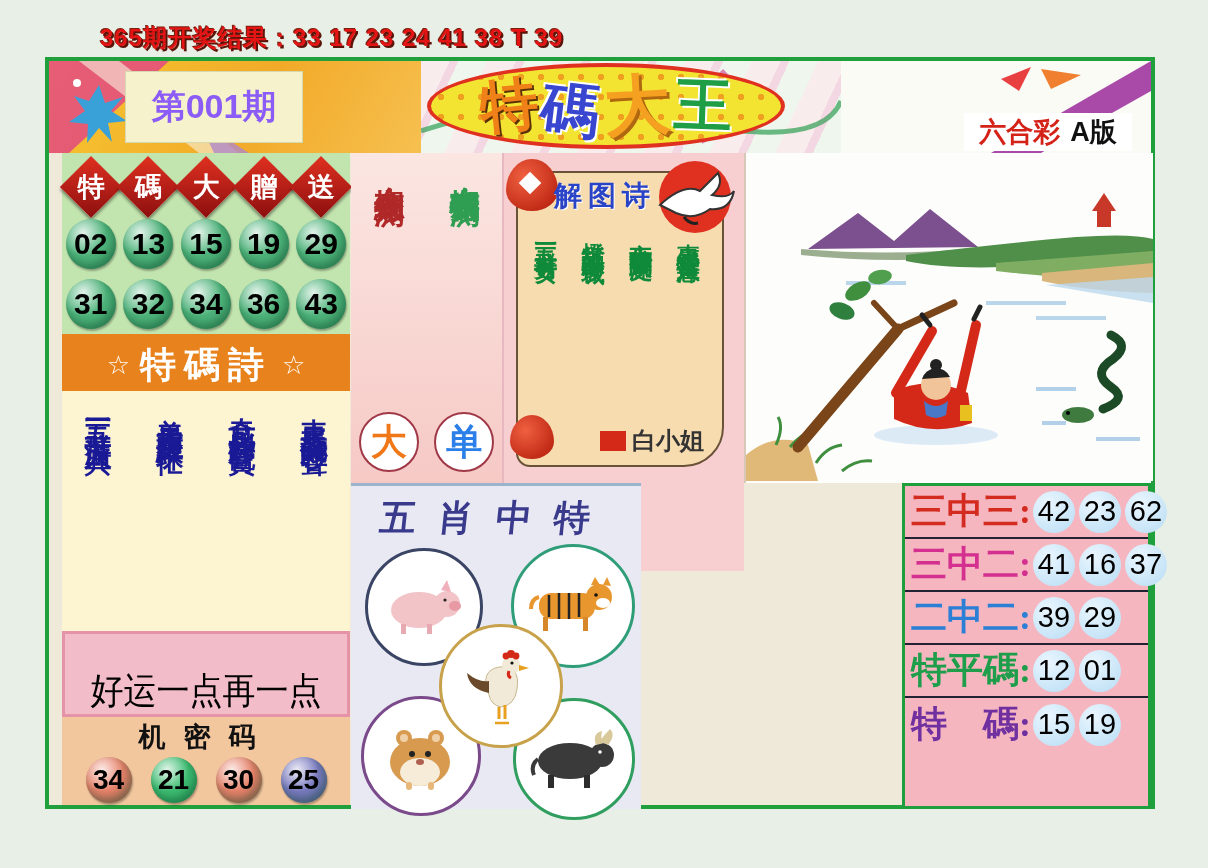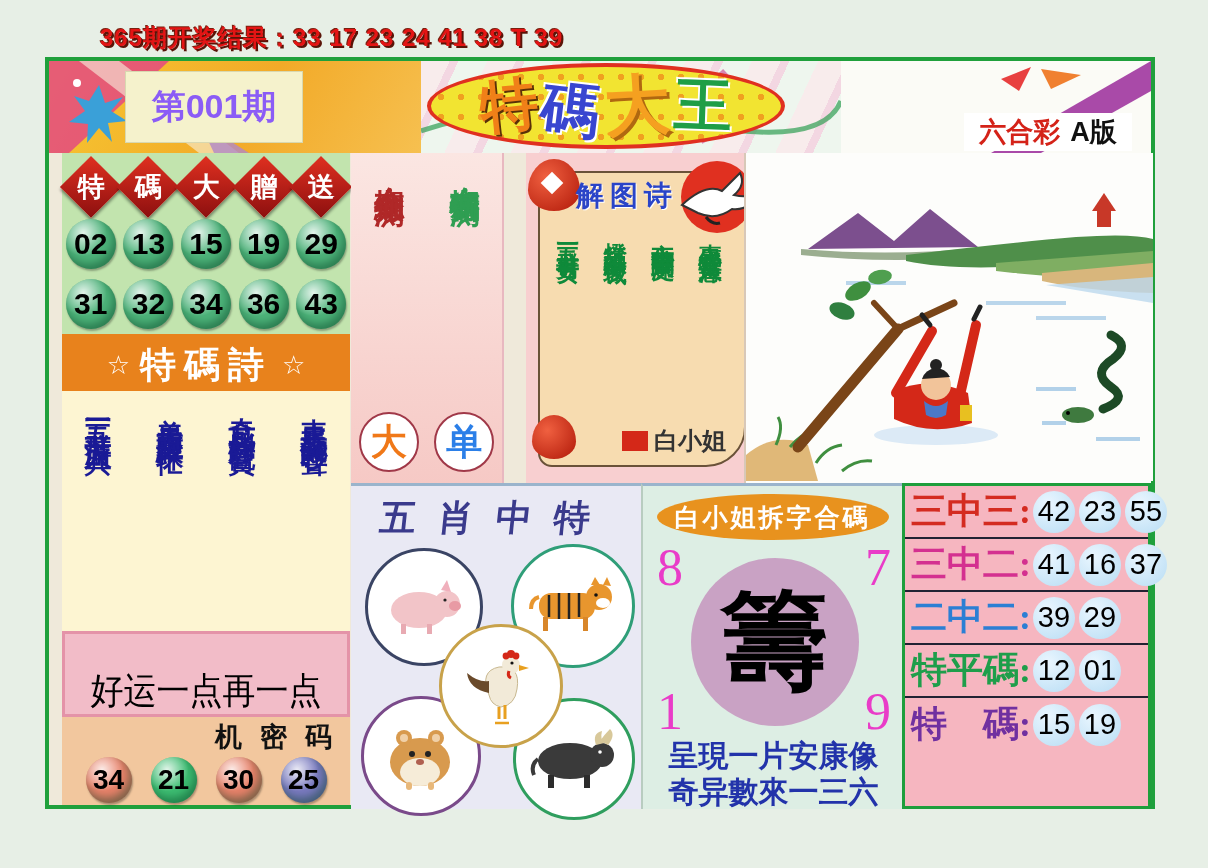--- a/index.html
+++ b/index.html
@@ -58,40 +58,40 @@
   #poem-body{position:absolute;left:0;top:238px;width:288px;height:240px;background:#fdf5d2;
     display:flex;flex-direction:row;justify-content:space-around;padding-top:6px;box-sizing:border-box;}
   .vcol{writing-mode:vertical-rl;text-orientation:upright;font-family:"Liberation Serif","DejaVu Serif",serif;}
   #poem-body .vcol{color:#1a1a96;font-size:27px;font-weight:bold;letter-spacing:5px;}
   #luck-box{position:absolute;left:0;top:478px;width:288px;height:86px;background:#f2bcc8;
     border:3px solid #e493a8;box-sizing:border-box;display:flex;align-items:flex-end;justify-content:center;}
   #luck-box span{font-size:33px;color:#000;font-family:"Liberation Serif","DejaVu Serif",serif;
     transform:scaleY(1.1);white-space:nowrap;}
   #secret{position:absolute;left:0;top:564px;width:288px;height:92px;background:#f2c79e;
     border-bottom:4px solid #1fa03c;box-sizing:border-box;}
-  #secret-title{text-align:right;font-size:27px;font-weight:bold;color:#111;letter-spacing:18px;
+  #secret-title{text-align:center;font-size:27px;font-weight:bold;color:#111;letter-spacing:18px;
     font-family:"Liberation Serif","DejaVu Serif",serif;margin-top:2px;}
   #secret .ball-row{margin-top:2px;padding:0 14px;}
   #secret .ball{width:46px;height:46px;}
   #secret .ball b{font-size:28px;}
 
   
   #forecast{position:absolute;left:302px;top:92px;width:153px;height:330px;
     background:linear-gradient(#fbe6e2,#f6c9c5);border-right:2px solid #e8b8c0;box-sizing:border-box;}
   #forecast .labels{display:flex;justify-content:space-around;padding-top:10px;height:235px;}
   #forecast .vcol{font-size:30px;font-weight:bold;letter-spacing:2px;}
   #fc-total{color:#b02828;}
   #fc-special{color:#2f9e52;}
   #forecast .circles{display:flex;justify-content:space-around;margin-top:14px;}
   .pred-circle{width:56px;height:56px;border-radius:50%;background:#fff;border:2px solid #a03848;
     display:flex;align-items:center;justify-content:center;font-size:36px;font-weight:bold;
     font-family:"Liberation Serif","DejaVu Serif",serif;}
 
   
-  #scrollp{position:absolute;left:455px;top:92px;width:240px;height:418px;background:#f8cfd0;overflow:hidden;margin-left:22px;}
+  #scrollp{position:absolute;left:455px;top:92px;width:240px;height:418px;background:#f8cfd0;overflow:hidden;}
   #parchment{position:absolute;left:12px;top:18px;width:208px;height:296px;background:#f7dcb0;
     border:2px solid #6a5238;border-radius:14px 30px 40px 14px;box-sizing:border-box;}
   .roll{position:absolute;width:52px;height:52px;background:radial-gradient(circle at 35% 35%,#f06040,#b01808);border-radius:50% 50% 50% 50%/60% 60% 40% 40%;}
   #roll-tl{left:2px;top:6px;}
   #roll-bl{left:6px;top:262px;width:44px;height:44px;}
   #roll-tl::after{content:"";position:absolute;left:16px;top:16px;width:16px;height:16px;background:#fff;transform:rotate(45deg);}
   #scroll-title{position:absolute;left:50px;top:24px;font-size:28px;font-weight:bold;color:#2a44c8;
     letter-spacing:6px;font-family:"Liberation Serif","DejaVu Serif",serif;text-shadow:1px 1px 0 #fff;}
   #sun{position:absolute;left:155px;top:8px;width:72px;height:72px;border-radius:50%;background:#e03020;}
   #crane{position:absolute;left:150px;top:12px;}
@@ -434,43 +434,29 @@
           <path d="M68,18 q-4,-12 6,-14 q-2,8 2,12" fill="#d8c89a"></path>
           <path d="M80,18 q8,-10 2,-16 q-6,6 -10,12" fill="#d8c89a"></path>
           <circle cx="72" cy="25" r="1.8" fill="#fff"></circle>
           <rect x="20" y="48" width="6" height="13" fill="#2c2c2c"></rect>
           <rect x="56" y="48" width="6" height="13" fill="#2c2c2c"></rect>
           <path d="M10,32 q-8,6 -4,16" stroke="#3a3a3a" stroke-width="4" fill="none"></path>
         </svg>
       </div>
     </div>
 
-    <div id="splitp">
-      <div id="split-oval">白小姐拆字合碼</div>
-      <div class="corner-num" id="cn-tl">8</div>
-      <div class="corner-num" id="cn-tr">7</div>
-      <div class="corner-num" id="cn-bl">1</div>
-      <div class="corner-num" id="cn-br">9</div>
-      <div id="big-circle">
-        <span>籌</span>
-      </div>
-      <div id="split-lines">
-        <div>呈現一片安康像</div>
-        <div>奇异數來一三六</div>
-      </div>
-    </div>
 
     <div id="combo">
 
       <div class="combo-row">
         <span class="combo-label" style="color: rgb(212, 43, 32);">三中三:</span>
         <span class="combo-nums">
           <span class="numchip">42</span>
           <span class="numchip">23</span>
-          <span class="numchip">55</span>
+          <span class="numchip">62</span>
         </span>
       </div>
       <div class="combo-row">
         <span class="combo-label" style="color: rgb(212, 48, 144);">三中二:</span>
         <span class="combo-nums">
           <span class="numchip">41</span>
           <span class="numchip">16</span>
           <span class="numchip">37</span>
         </span>
       </div>

